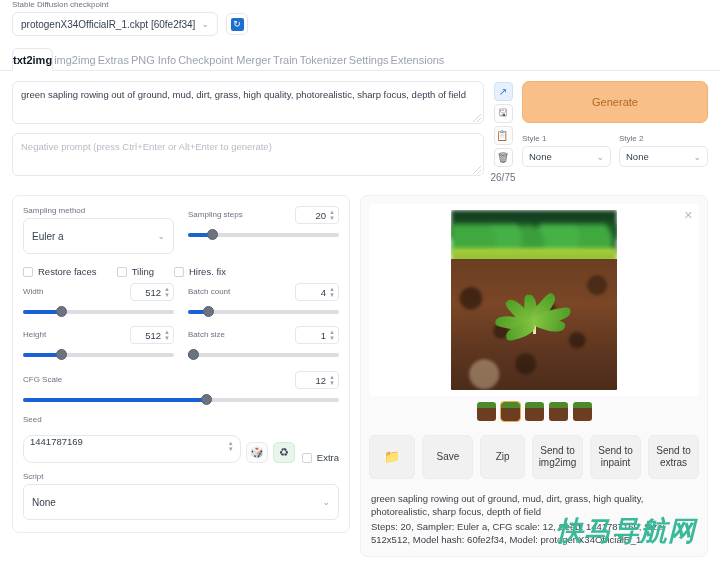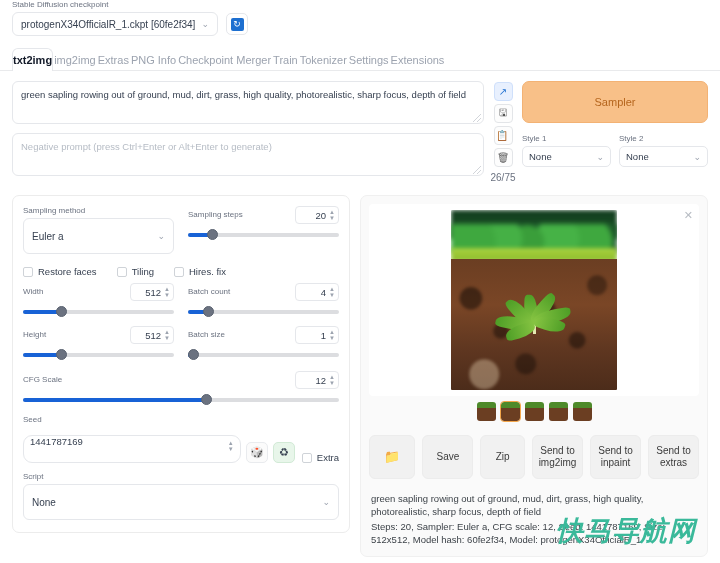--- a/index.html
+++ b/index.html
@@ -226,21 +226,21 @@
 
   <div class="ptools">
     <div class="ptool blue">↗</div>
     <div class="ptool">🖫</div>
     <div class="ptool">📋</div>
     <div class="ptool">🗑</div>
     <div class="token-count">26/75</div>
   </div>
 
   <div class="gen-col">
-    <div class="gen-btn">Sampler</div>
+    <div class="gen-btn">Generate</div>
     <div class="styles">
       <div class="style-col">
         <span class="field-label">Style 1</span>
         <div class="sel-box">
           <span>None</span>
           <span class="chev">⌄</span>
         </div>
       </div>
       <div class="style-col">
         <span class="field-label">Style 2</span>

